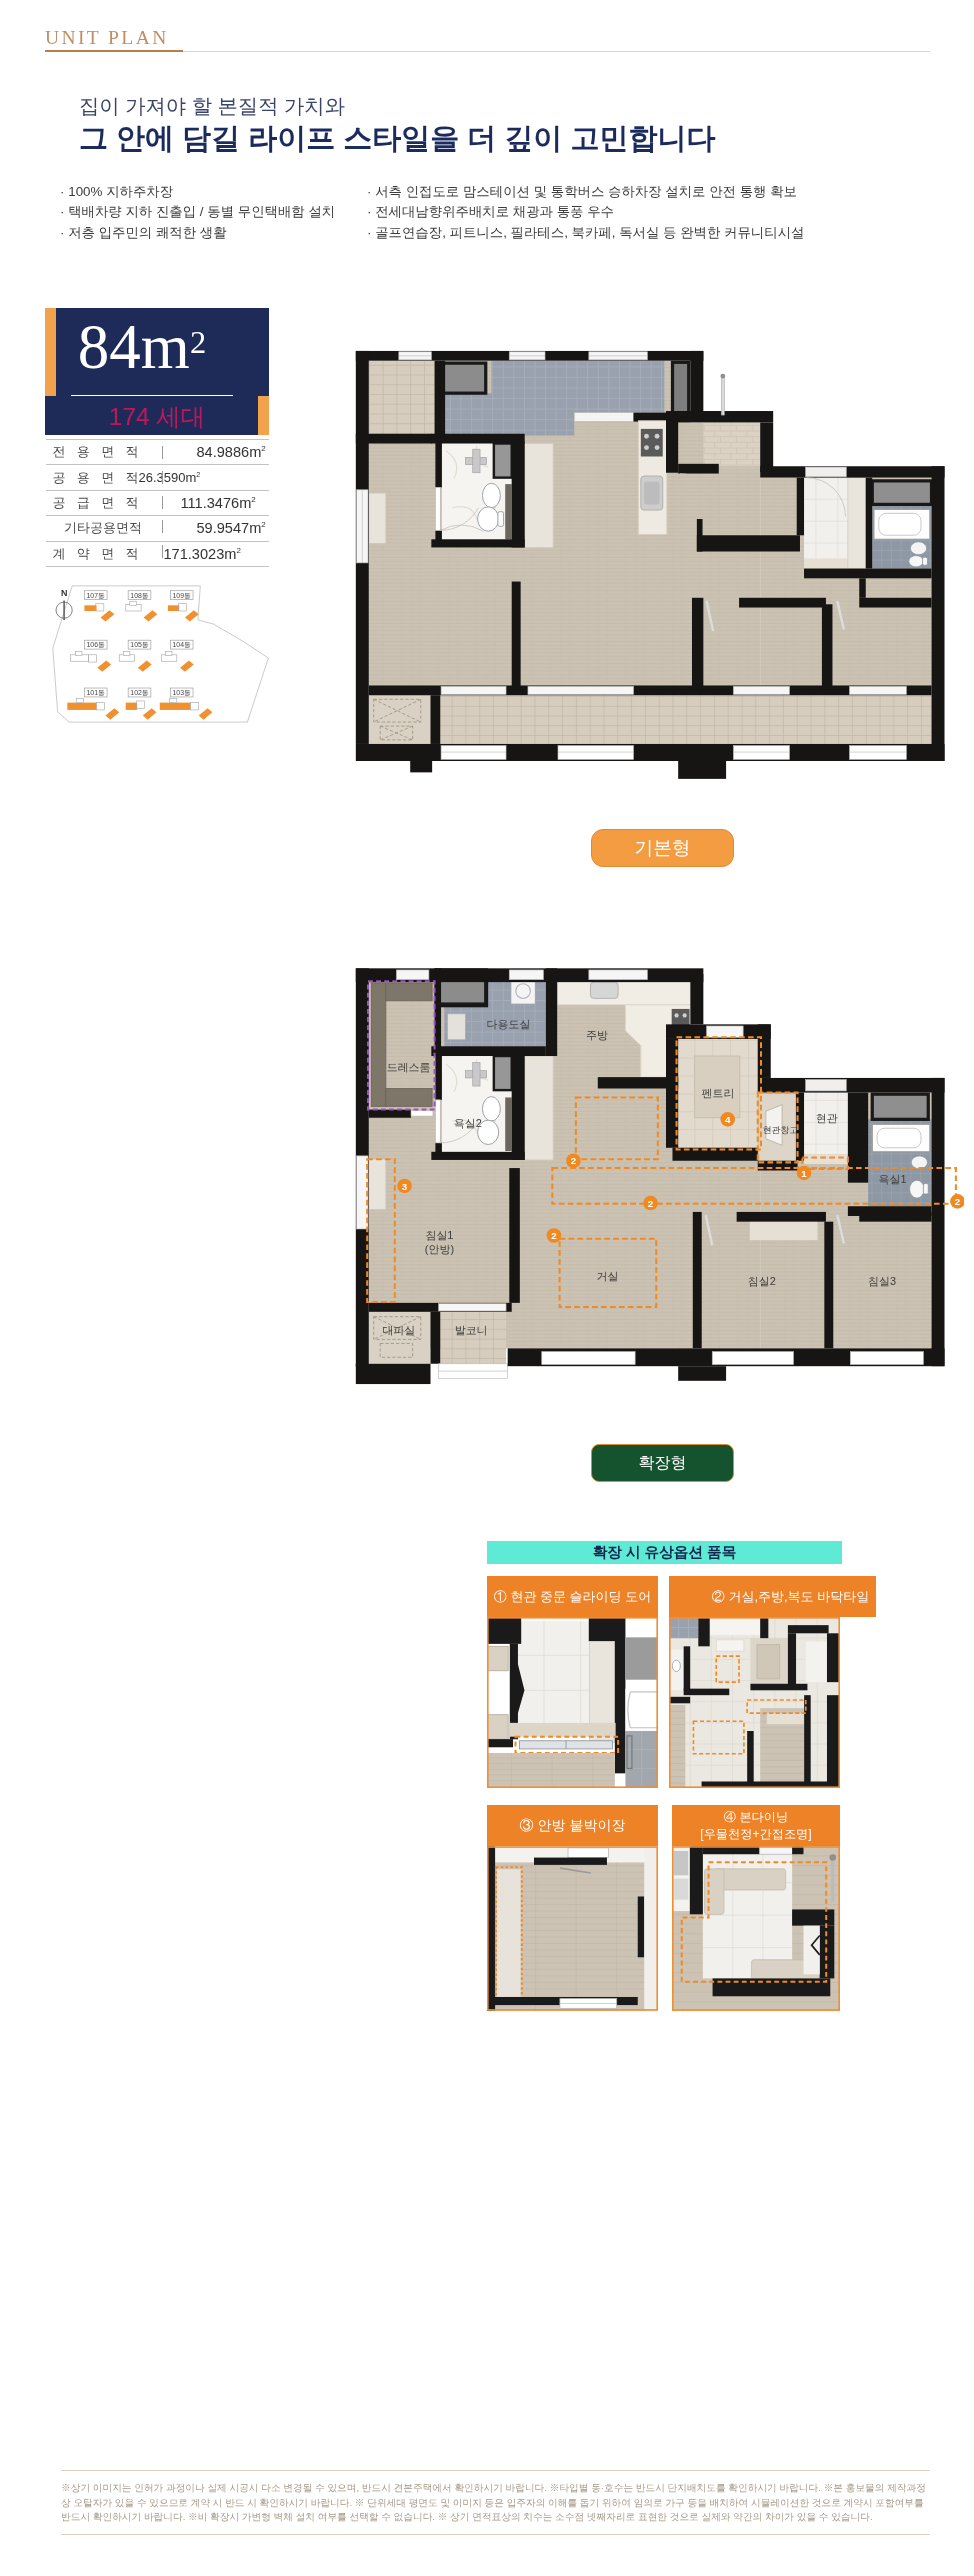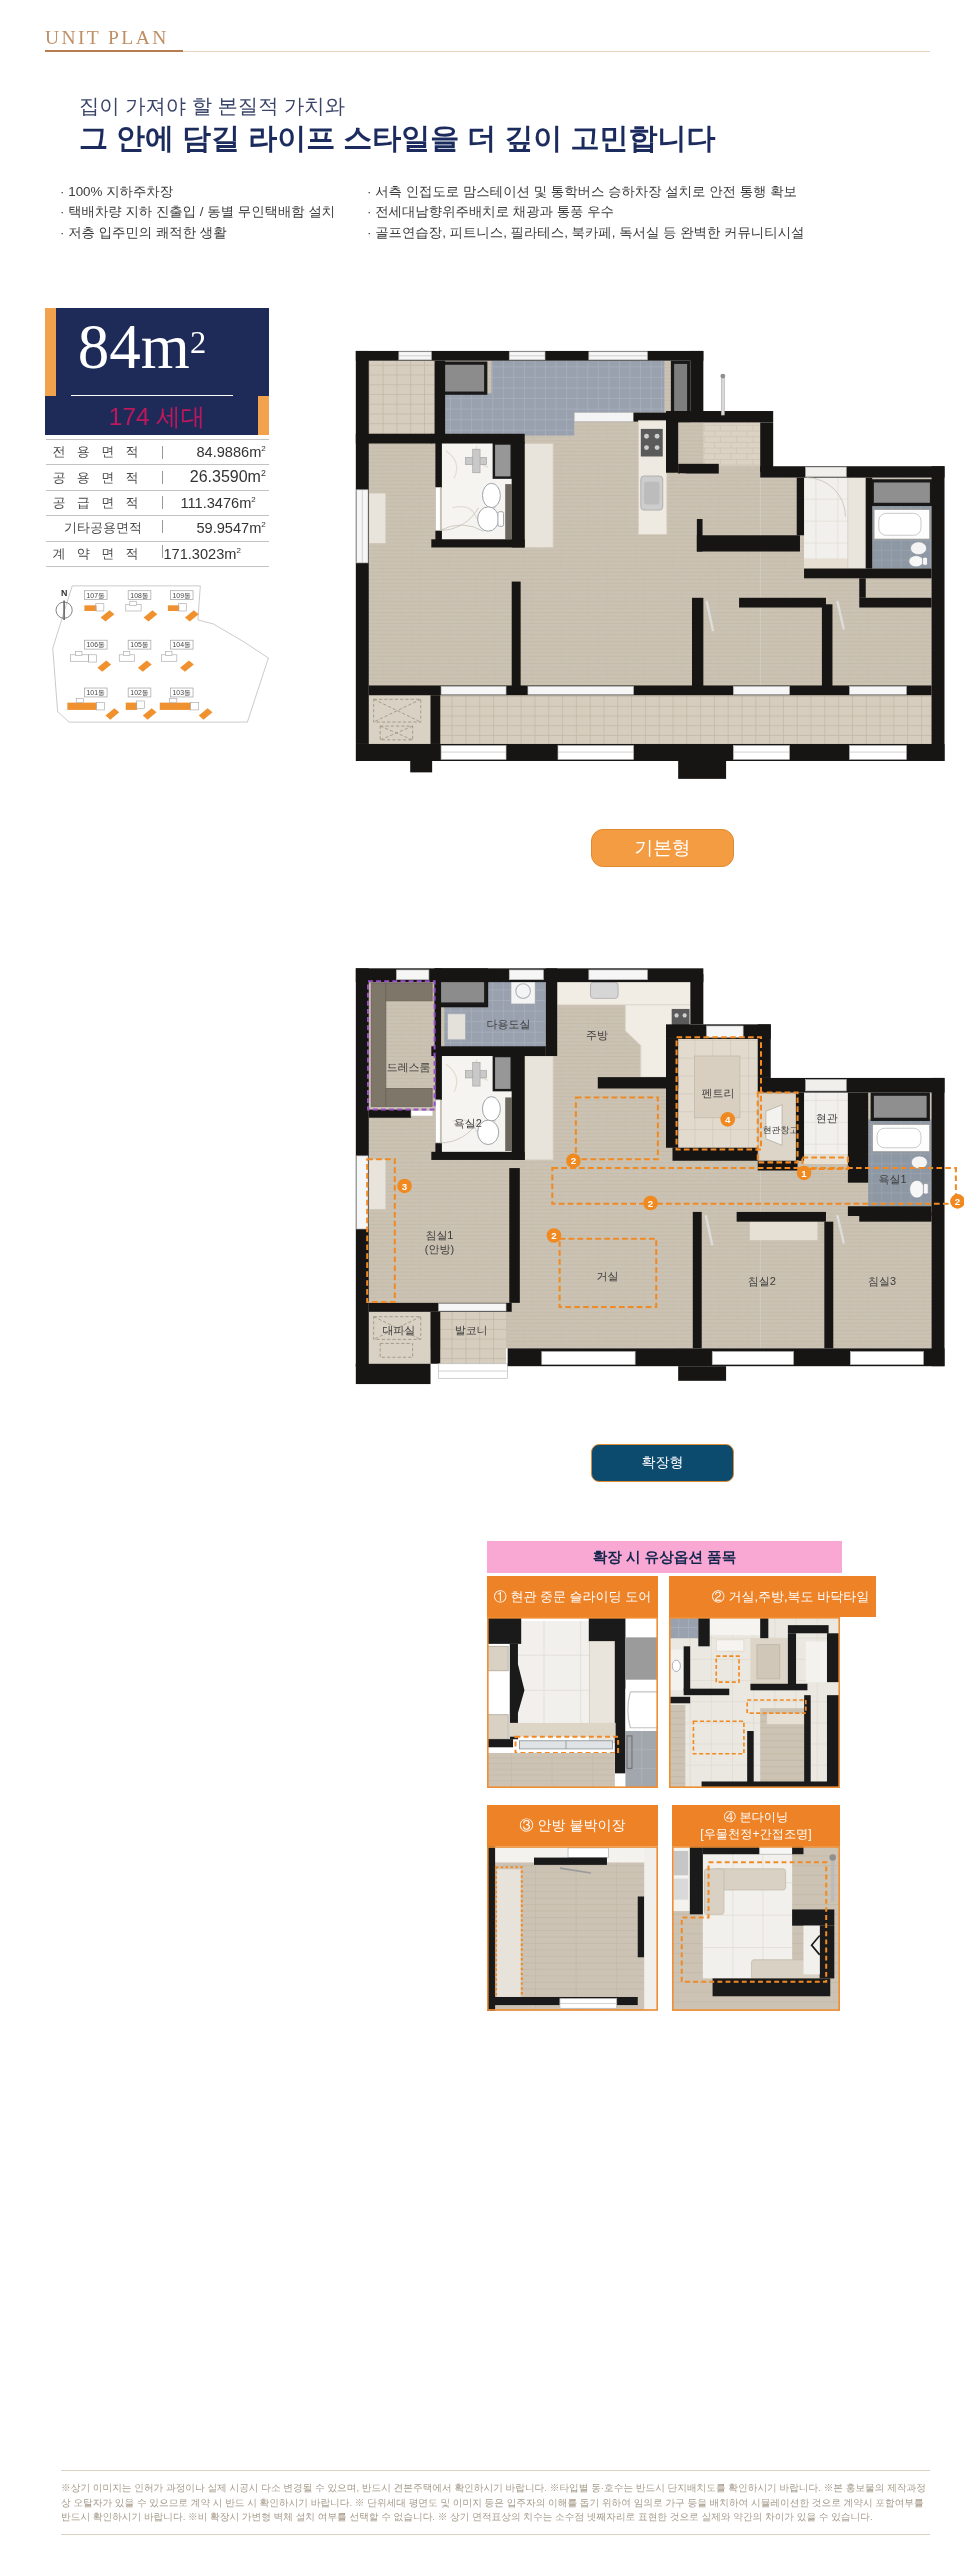--- a/index.html
+++ b/index.html
@@ -56,21 +56,21 @@
       </span>
     <span style="flex:1;text-align:right;margin-right:3.2px;font-size:14.6px;color:#333;">84.9886m<sup>2</sup></span>
   </div>
   <div style="height:24.4px;border-top:0.8px solid #c3c3c3;display:flex;align-items:center;">
     <span style="width:86px;margin-left:6.5px;display:inline-flex;justify-content:space-between;color:#4a4a4a;">
         <span>공</span>
         <span>용</span>
         <span>면</span>
         <span>적</span>
       </span>
-    <span style="flex:1;text-align:right;margin-right:3.2px;font-size:16px;color:#333;">26.3590m<sup>2</sup></span>
+    <span style="flex:1;margin-right:3.2px;font-size:13px;color:#333;">26.3590m<sup>2</sup></span>
   </div>
   <div style="height:24.4px;border-top:0.8px solid #c3c3c3;display:flex;align-items:center;">
     <span style="width:86px;margin-left:6.5px;display:inline-flex;justify-content:space-between;color:#4a4a4a;">
         <span>공</span>
         <span>급</span>
         <span>면</span>
         <span>적</span>
       </span>
     <span style="flex:1;text-align:left;margin-right:1px;font-size:14.6px;color:#333;padding-left:42px;">111.3476m<sup>2</sup></span>
   </div>
@@ -706,23 +706,23 @@
     </g>
 
   <g>
       <circle cx="459" cy="186" r="9" fill="#f0891f"></circle>
       <text x="459" y="190.5" font-size="12" fill="#fff" text-anchor="middle" font-weight="bold">4</text>
     </g>
 
   <rect x="398" y="490" width="59" height="18" fill="#171513"></rect>
 </svg>
 
-<div class="abs" style="left:591px;top:1444px;width:141px;height:36px;background:#0c4a6e;border:0.8px solid #e18a2f;border-radius:8.1px;color:#fff;font-size:14px;display:flex;align-items:center;justify-content:center;">확장형</div>
-
-<div class="abs" style="left:487px;top:1541px;width:355px;height:32px;background:#f9a8d4;color:#13264d;font-size:14.6px;font-weight:bold;display:flex;align-items:center;justify-content:center;">확장 시 유상옵션 품목</div>
+<div class="abs" style="left:591px;top:1444px;width:141px;height:36px;background:#14532d;border:0.8px solid #e18a2f;border-radius:8.1px;color:#fff;font-size:16px;display:flex;align-items:center;justify-content:center;">확장형</div>
+
+<div class="abs" style="left:487px;top:1541px;width:355px;height:23px;background:#5eead4;color:#13264d;font-size:14.6px;font-weight:bold;display:flex;align-items:center;justify-content:center;">확장 시 유상옵션 품목</div>
 
 <div class="abs" style="left:487px;top:1576px;width:171px;height:41px;background:#ee8227;color:#fff;font-size:13px;white-space:nowrap;display:flex;align-items:center;justify-content:center;">① 현관 중문 슬라이딩 도어</div>
 
 <svg class="abs" style="left:487px;top:1617px;" width="171" height="171" viewBox="0 0 210 210">
   <rect x="0" y="0" width="210" height="210" fill="#ffffff"></rect>
 
   <rect x="28" y="5" width="130" height="125" fill="#f2f0ec"></rect>
   <path d="M70,5 V130 M115,5 V130 M28,47 H158 M28,90 H158" stroke="#e0ddd5" stroke-width="1"></path>
 
   <rect x="0" y="0" width="42" height="33" fill="#1a1a1a"></rect>

